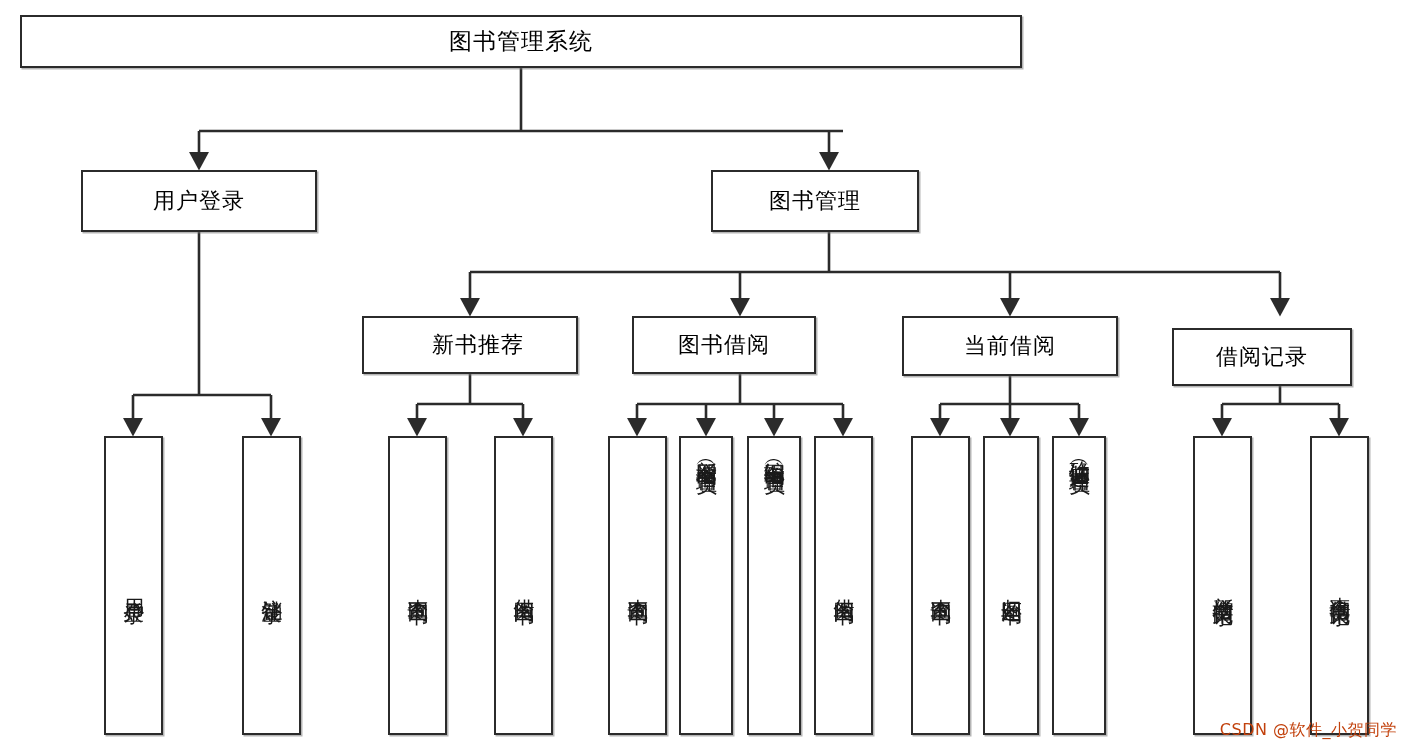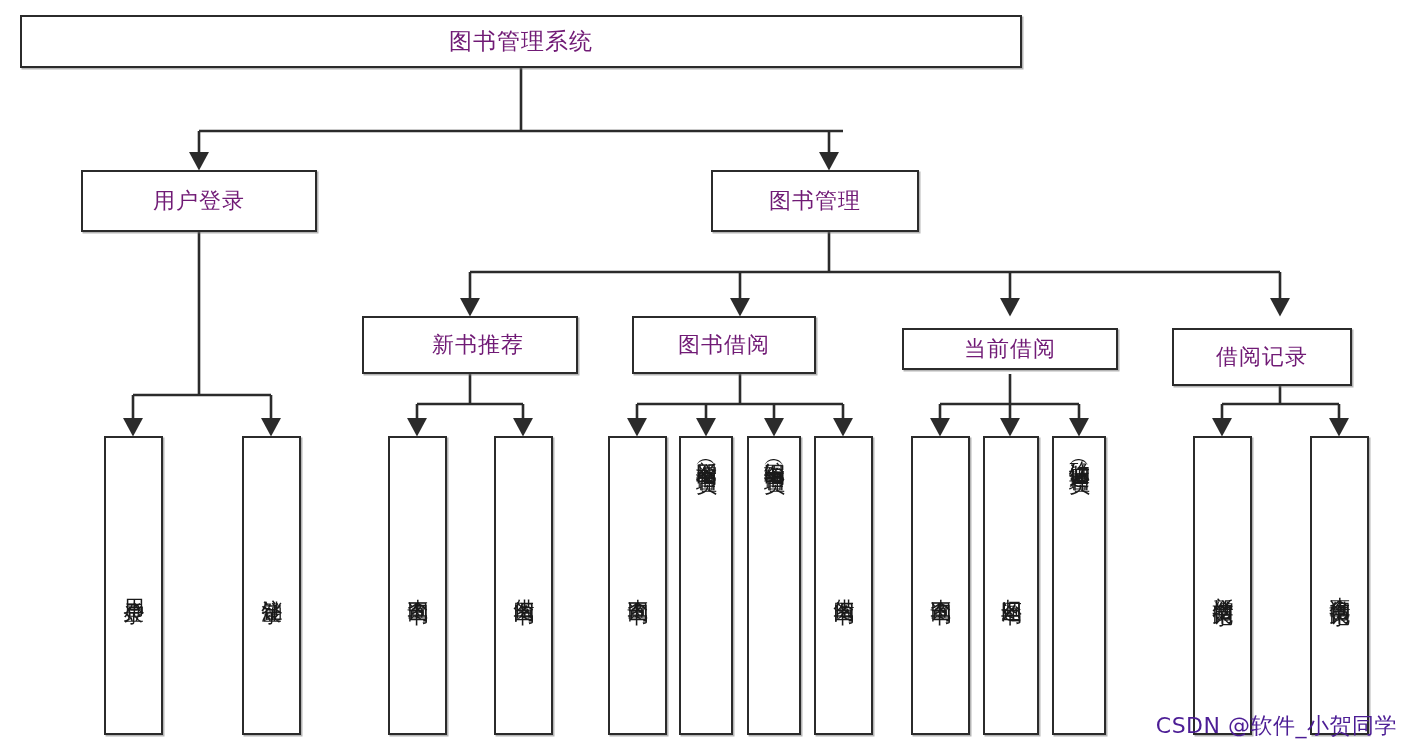--- a/index.html
+++ b/index.html
@@ -24,21 +24,21 @@
     pointer-events: none;
   }
   .node {
     position: absolute;
     box-sizing: border-box;
     border: 2px solid #2b2b2b;
     background: #ffffff;
     display: flex;
     align-items: center;
     justify-content: center;
-    color: #701a75;
+    color: #000000;
     box-shadow: 1.5px 1.5px 0 0 rgba(120,120,120,0.55);
   }
   .node.h {
     font-size: 22px;
     letter-spacing: 1px;
     line-height: 1.2;
   }
   .node.root {
     font-size: 23px;
   }
@@ -62,22 +62,22 @@
     color: #1a1a1a;
     white-space: nowrap;
   }
   .leaf.centerv {
     align-items: center;
   }
   .watermark {
     position: absolute;
     right: 8px;
     bottom: 6px;
-    font-size: 22px;
-    color: #4c1d95;
+    font-size: 16px;
+    color: #c2410c;
     letter-spacing: 0.5px;
     white-space: nowrap;
   }
 </style>
 </head>
 <body>
 
 <div id="canvas">
 
   <svg class="wires" viewBox="0 0 1405 747">
@@ -141,21 +141,21 @@
   <div class="node h" style="left:711px; top:170px; width:208px; height:62px;">
     <span>图书管理</span>
   </div>
 
   <div class="node h" style="left:362px; top:316px; width:216px; height:58px;padding-left:16px;">
     <span>新书推荐</span>
   </div>
   <div class="node h" style="left:632px; top:316px; width:184px; height:58px;">
     <span>图书借阅</span>
   </div>
-  <div class="node h" style="left:902px; top:316px; width:216px; height:42px;margin-top:12px;">
+  <div class="node h" style="left:902px; top:316px; width:216px; height:60px;">
     <span>当前借阅</span>
   </div>
   <div class="node h" style="left:1172px; top:328px; width:180px; height:58px;">
     <span>借阅记录</span>
   </div>
 
   <div class="leaf centerv" style="left:104px; top:436px; width:59px; height:299px;">
     <span class="vtext">用户登录</span>
   </div>
   <div class="leaf centerv" style="left:242px; top:436px; width:59px; height:299px;">

